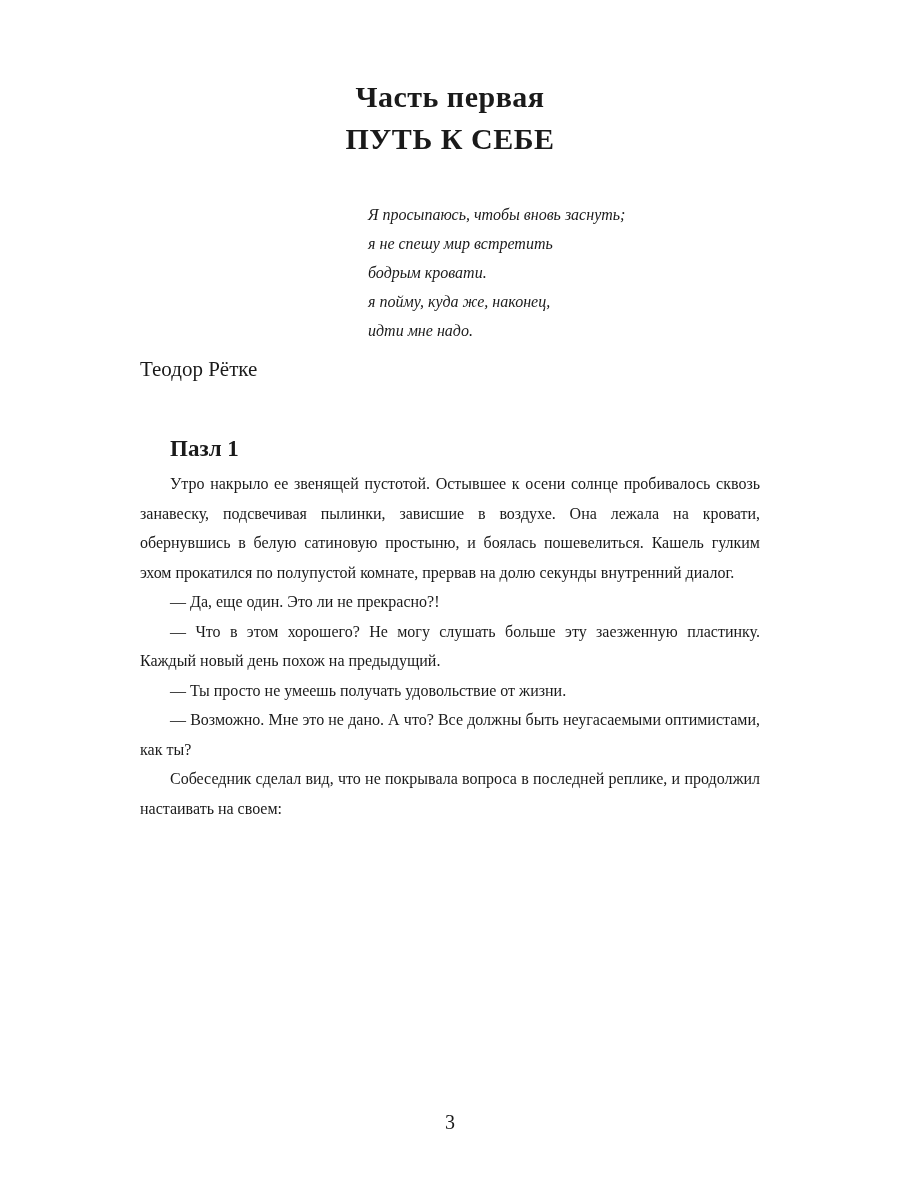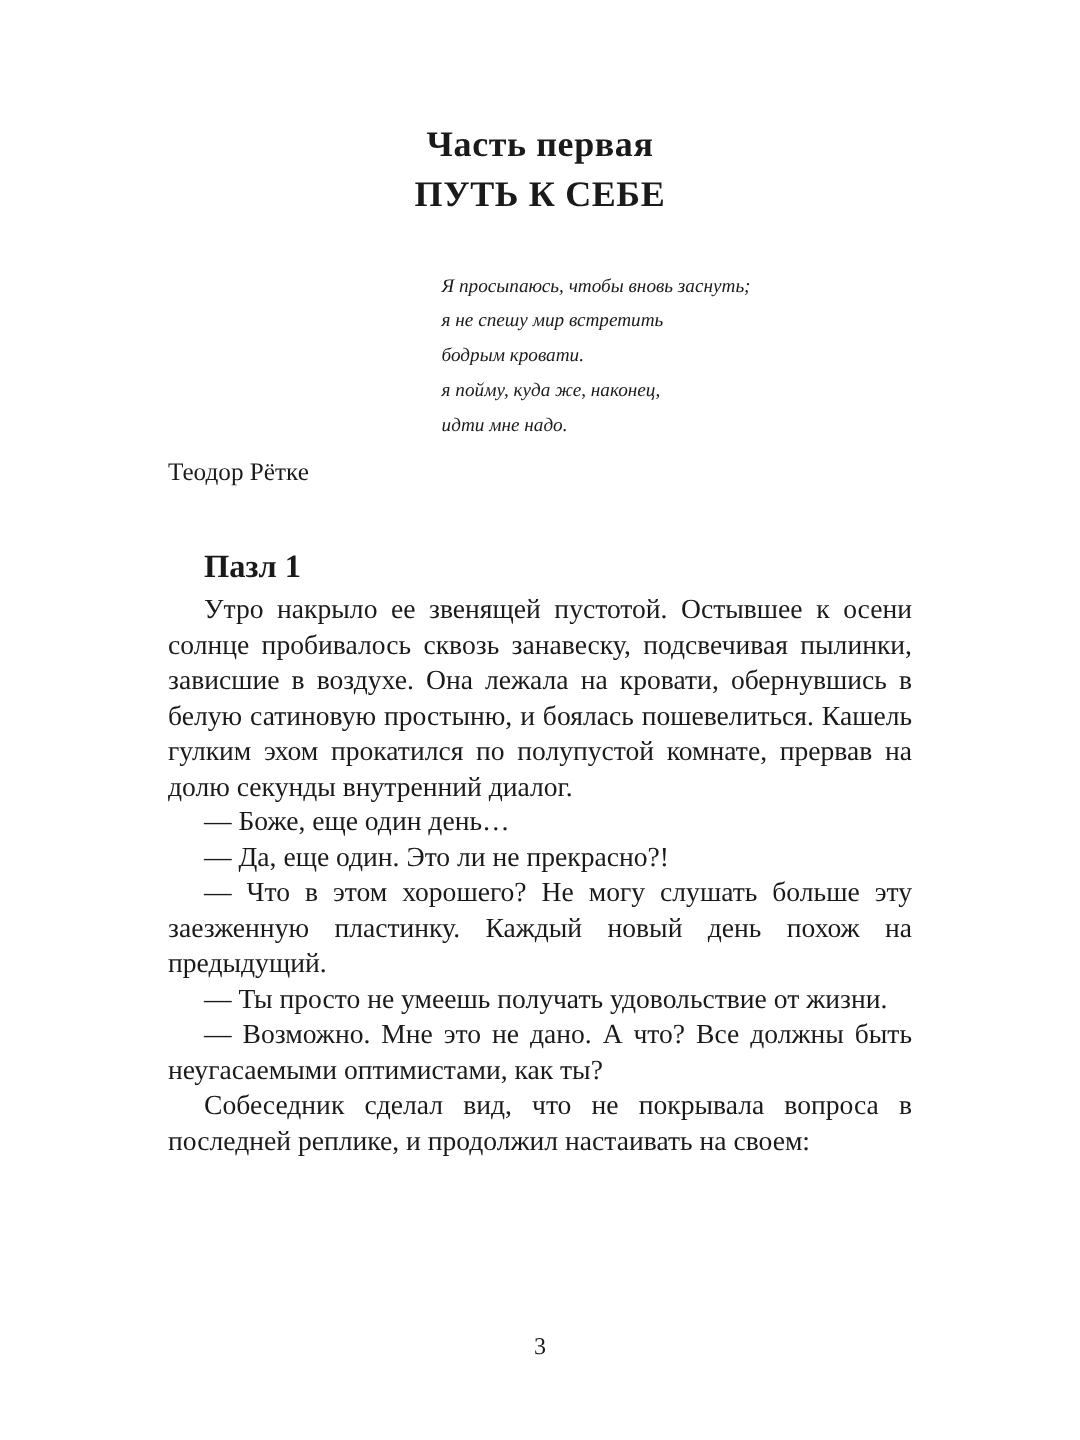--- a/index.html
+++ b/index.html
@@ -12,21 +12,21 @@
     width: 900px;
     height: 1200px;
     background: #ffffff;
     color: #1a1a1a;
     font-family: "Liberation Serif", "DejaVu Serif", serif;
     overflow: hidden;
   }
   .content {
     width: 620px;
     margin: 0 auto;
-    padding-top: 100px;
+    padding-top: 76px;
     box-sizing: border-box;
   }
   .part-title {
     text-align: center;
     font-weight: bold;
     font-size: 30px;
     line-height: 42px;
     letter-spacing: 0.5px;
   }
   .epigraph {
@@ -41,30 +41,30 @@
   }
   .attribution {
     margin-top: 10px;
     text-align: left;
     font-size: 21px;
     line-height: 29px;
   }
   .section-heading {
     margin-top: 50px;
     font-weight: bold;
-    font-size: 27px;
+    font-size: 23px;
     line-height: 29px;
     text-indent: 30px;
   }
   .body-text {
     margin-top: 6px;
   }
   .body-text p {
     margin: 0;
-    font-size: 23px;
+    font-size: 16px;
     line-height: 29.5px;
     text-align: justify;
     text-indent: 30px;
   }
   .page-number {
     position: absolute;
     bottom: 66px;
     left: 0;
     width: 100%;
     text-align: center;
@@ -90,21 +90,20 @@
       <div class="epigraph-line">я пойму, куда же, наконец,</div>
       <div class="epigraph-line">идти мне надо.</div>
     </div>
 
     <div class="attribution">Теодор Рётке</div>
 
     <div class="section-heading">Пазл 1</div>
 
     <div class="body-text">
       <p>Утро накрыло ее звенящей пустотой. Остывшее к осени солнце пробивалось сквозь занавеску, подсвечивая пылинки, зависшие в воздухе. Она лежала на кровати, обернувшись в белую сатиновую простыню, и боялась пошевелиться. Кашель гулким эхом прокатился по полупустой комнате, прервав на долю секунды внутренний диалог.</p>
-      <p>— Боже, еще один день…</p>
       <p>— Да, еще один. Это ли не прекрасно?!</p>
       <p>— Что в этом хорошего? Не могу слушать больше эту заезженную пластинку. Каждый новый день похож на предыдущий.</p>
       <p>— Ты просто не умеешь получать удовольствие от жизни.</p>
       <p>— Возможно. Мне это не дано. А что? Все должны быть неугасаемыми оптимистами, как ты?</p>
       <p>Собеседник сделал вид, что не покрывала вопроса в последней реплике, и продолжил настаивать на своем:</p>
     </div>
 
   </div>
 
   <div class="page-number">3</div>

